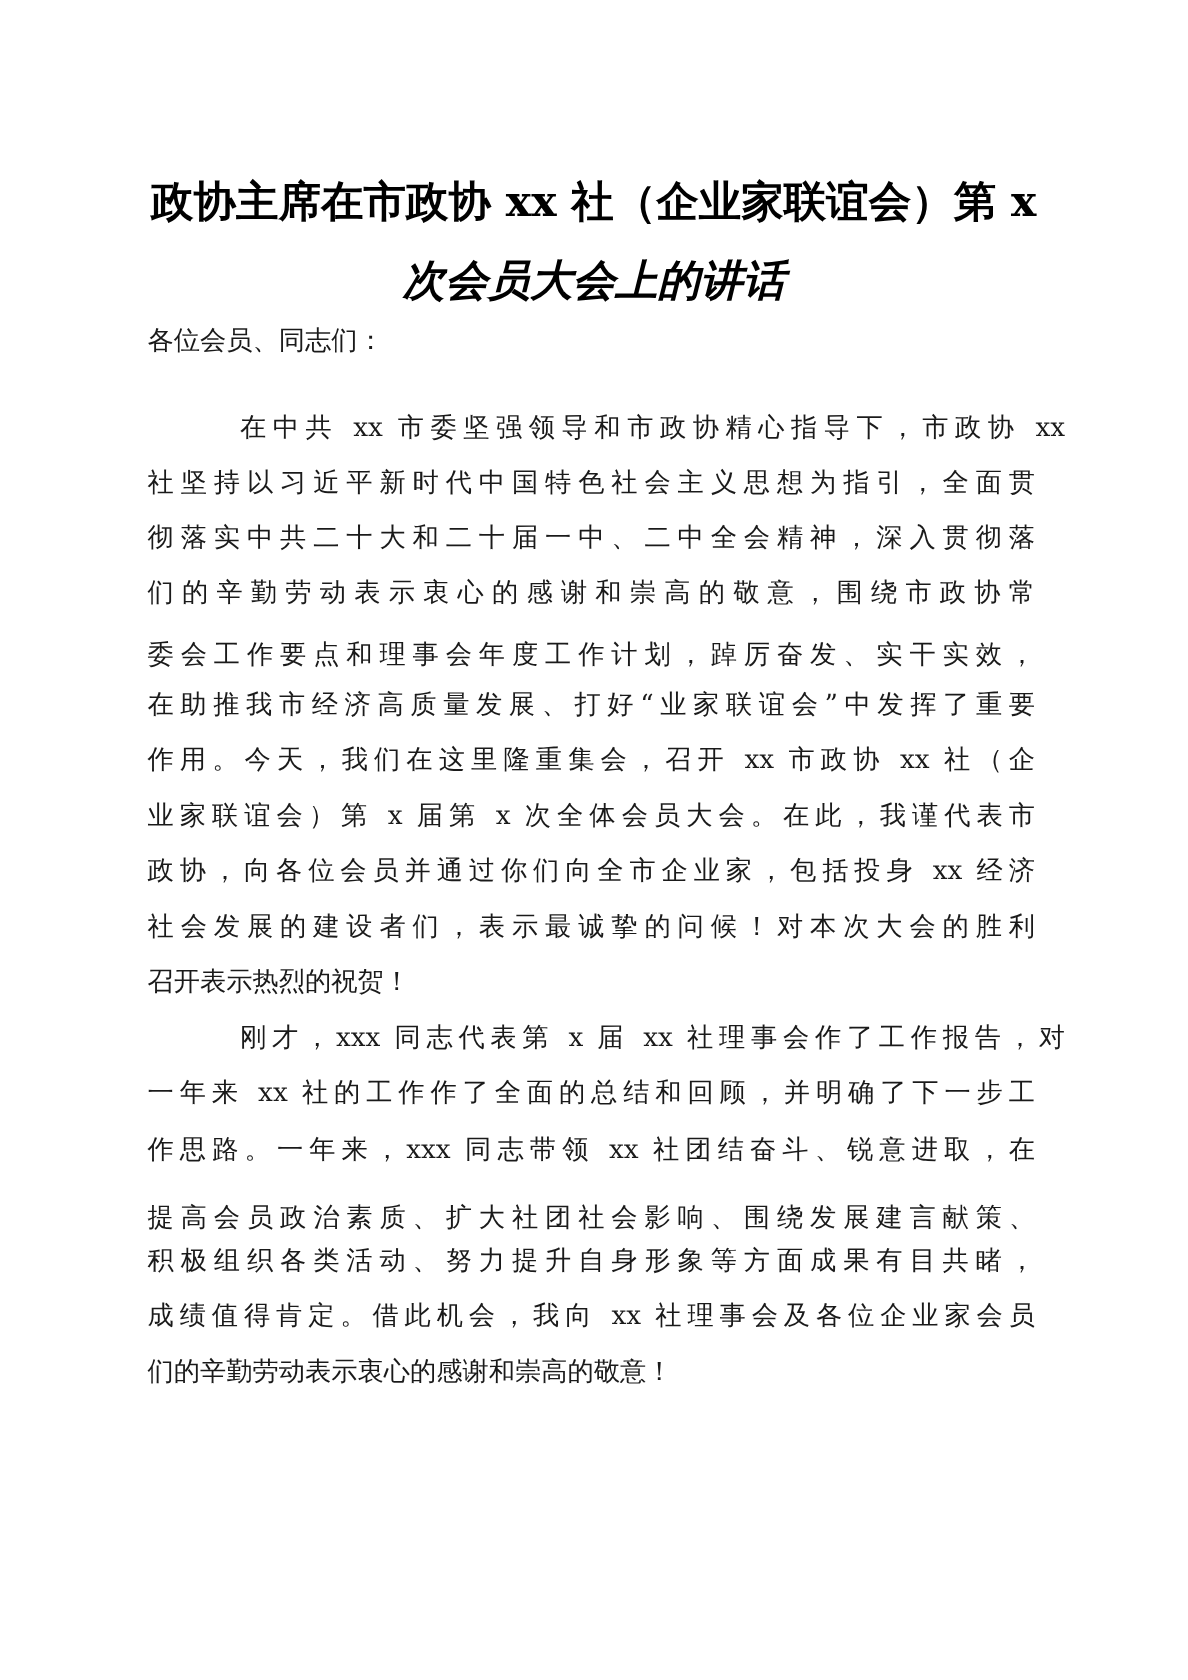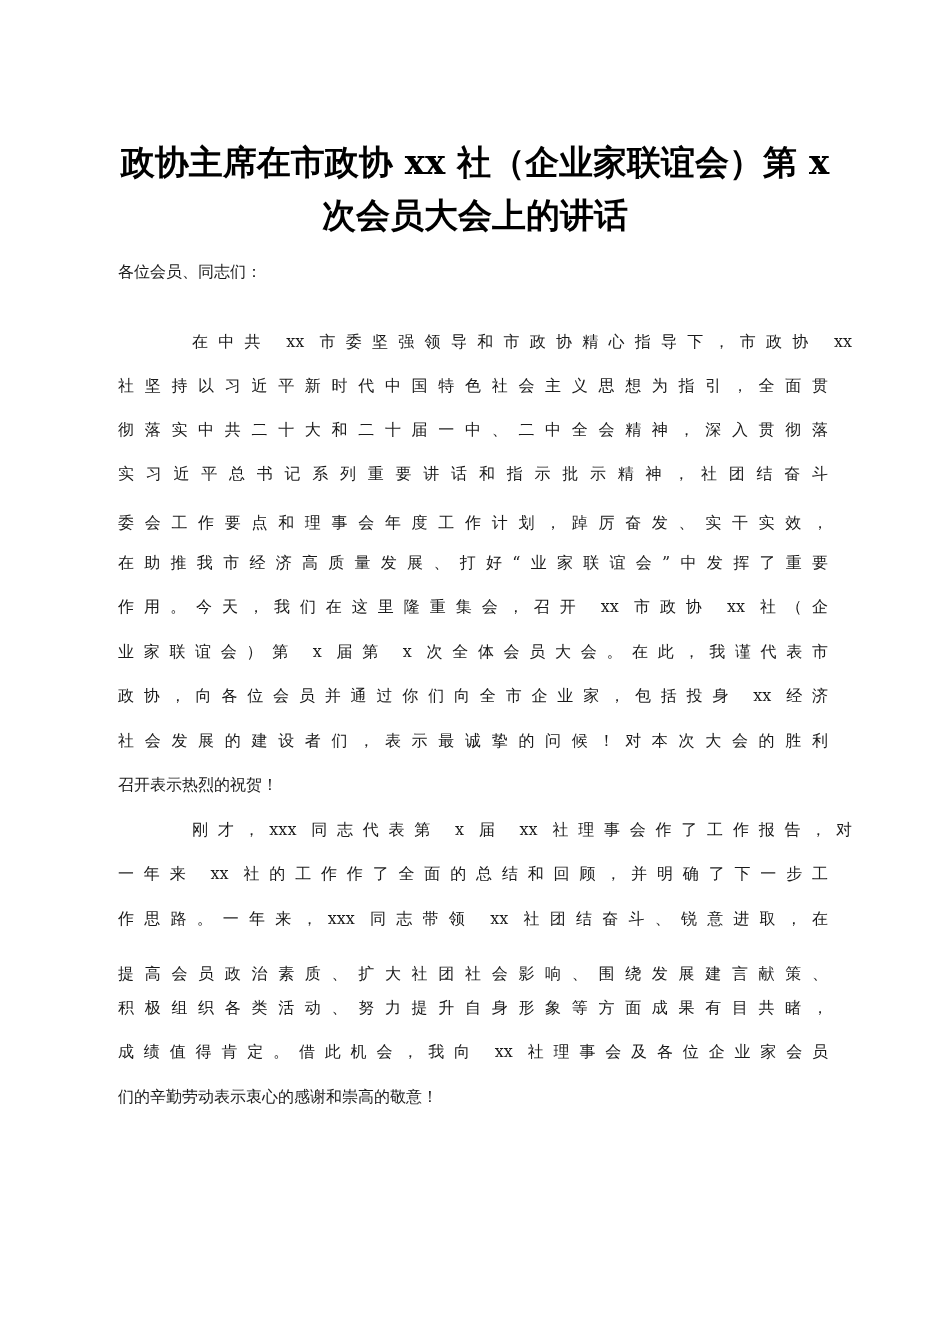--- a/index.html
+++ b/index.html
@@ -5,46 +5,46 @@
   html, body { margin: 0; padding: 0; background: #ffffff; }
   body { width: 950px; height: 1344px; position: relative; overflow: hidden; }
   .page { position: absolute; left: 0; top: 0; width: 780px; height: 1344px; background: #ffffff; }
   .title {
     position: absolute; left: 100px; width: 750px; text-align: center;
     font-family: "DejaVu Serif", "Liberation Serif", serif;
     font-weight: bold; font-size: 34px; color: #000; line-height: 50px;
     letter-spacing: 0px;
   }
   .title .t1 { position: absolute; left: 0; top: 137px; width: 750px; white-space: nowrap; }
-  .title .t2 { position: absolute; left: 0; top: 190px; width: 750px; white-space: nowrap; }
+  .title .t2 { position: absolute; left: 0; top: 200px; width: 750px; white-space: nowrap; font-style: italic; }
   .line {
     position: absolute; left: 118px; width: 710px; white-space: nowrap;
     font-family: "DejaVu Serif", "Liberation Serif", serif;
-    font-size: 16px; color: #1a1a1a; height: 30px; line-height: 30px;
+    font-size: 21px; color: #1a1a1a; height: 30px; line-height: 30px;
     text-align: justify; text-align-last: justify;
   }
   .line.first { left: 168px; width: 660px; margin-left: 24px; }
   .line.last { text-align-last: left; }
 </style>
 </head>
 <body>
 
 <div class="page">
   <div class="title">
     <div class="t1">政协主席在市政协 xx 社（企业家联谊会）第 x</div>
     <div class="t2">次会员大会上的讲话</div>
   </div>
 
   <div class="line last" style="top:257px">各位会员、同志们：</div>
 
   <div>
     <div class="line first" style="top:327px">在中共 xx 市委坚强领导和市政协精心指导下，市政协 xx</div>
     <div class="line" style="top:371px">社坚持以习近平新时代中国特色社会主义思想为指引，全面贯</div>
     <div class="line" style="top:415px">彻落实中共二十大和二十届一中、二中全会精神，深入贯彻落</div>
-    <div class="line" style="top:459px">实习近平总书记系列重要讲话和指示批示精神，社团结奋斗</div>
+    <div class="line" style="top:459px">们的辛勤劳动表示衷心的感谢和崇高的敬意，围绕市政协常</div>
     <div class="line" style="top:508px">委会工作要点和理事会年度工作计划，踔厉奋发、实干实效，</div>
     <div class="line" style="top:548px">在助推我市经济高质量发展、打好“业家联谊会”中发挥了重要</div>
     <div class="line" style="top:592px">作用。今天，我们在这里隆重集会，召开 xx 市政协 xx 社（企</div>
     <div class="line" style="top:637px">业家联谊会）第 x 届第 x 次全体会员大会。在此，我谨代表市</div>
     <div class="line" style="top:681px">政协，向各位会员并通过你们向全市企业家，包括投身 xx 经济</div>
     <div class="line" style="top:726px">社会发展的建设者们，表示最诚挚的问候！对本次大会的胜利</div>
     <div class="line last" style="top:770px">召开表示热烈的祝贺！</div>
   </div>
 
   <div>

